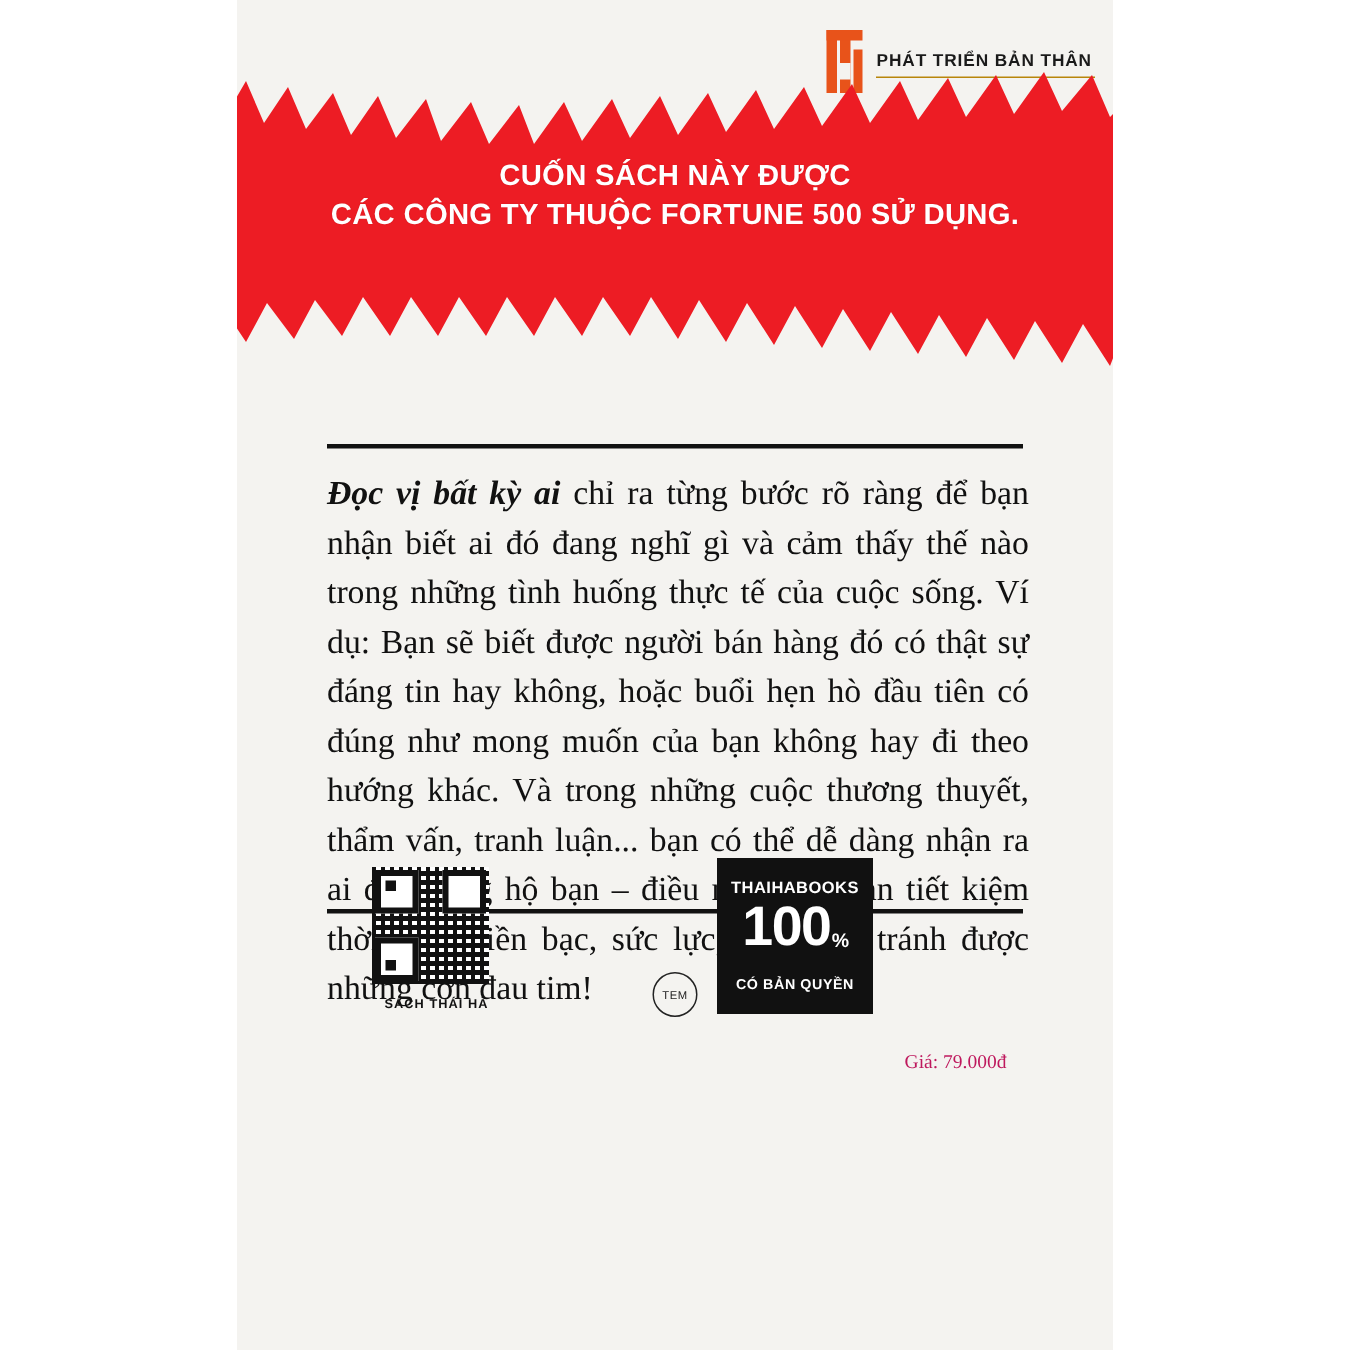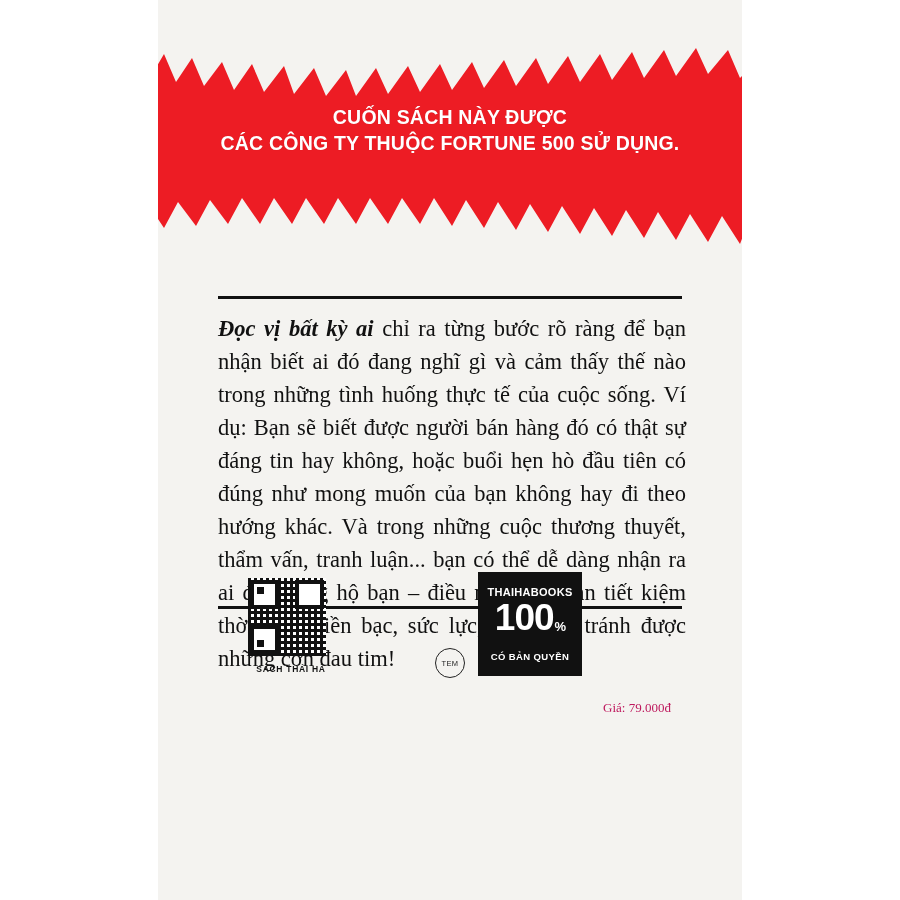--- a/index.html
+++ b/index.html
@@ -306,20 +306,33 @@
     color: #be185d;
     font-family: "Liberation Serif", serif;
   }
 </style>
 </head>
 <body>
 
 <div id="book-back-cover">
   <div class="page">
 
+    <div class="publisher">
+      <div class="pub-mark">
+        <div class="bar b1"></div>
+        <div class="bar b2"></div>
+        <div class="bar b3"></div>
+        <div class="cap"></div>
+        <div class="notch"></div>
+      </div>
+      <div style="position:relative;">
+        <div class="pub-text">PHÁT TRIỂN BẢN THÂN</div>
+        <div class="pub-underline"></div>
+      </div>
+    </div>
 
     <div class="burst-wrap">
       <svg width="616" height="200" viewBox="0 0 616 200" xmlns="http://www.w3.org/2000/svg">
         <polygon fill="#ed1c24" points="
           8,30 22,6 34,34 50,10 62,38 80,14 92,42 110,16 122,44 142,18 152,46 172,20 184,48 204,22 214,48 234,20 246,46 266,18 278,44 298,16 310,42 330,14 342,40 362,12 374,38 394,10 406,36 426,8 438,34 458,6 470,32 490,4 502,30 522,2 534,28 554,0 566,26 586,2 598,30 612,16
           608,170 598,196 580,168 566,194 548,166 534,192 516,164 502,190 484,162 470,188 452,160 438,186 420,158 406,184 388,156 374,182 356,154 342,180 324,152 310,178 292,150 278,176 260,150 246,176 228,150 214,176 196,150 182,176 164,150 150,176 132,150 118,176 100,150 86,176 68,152 54,178 36,154 22,180 6,156
         "></polygon>
       </svg>
       <div class="burst-text">
         <div>CUỐN SÁCH NÀY ĐƯỢC</div>

